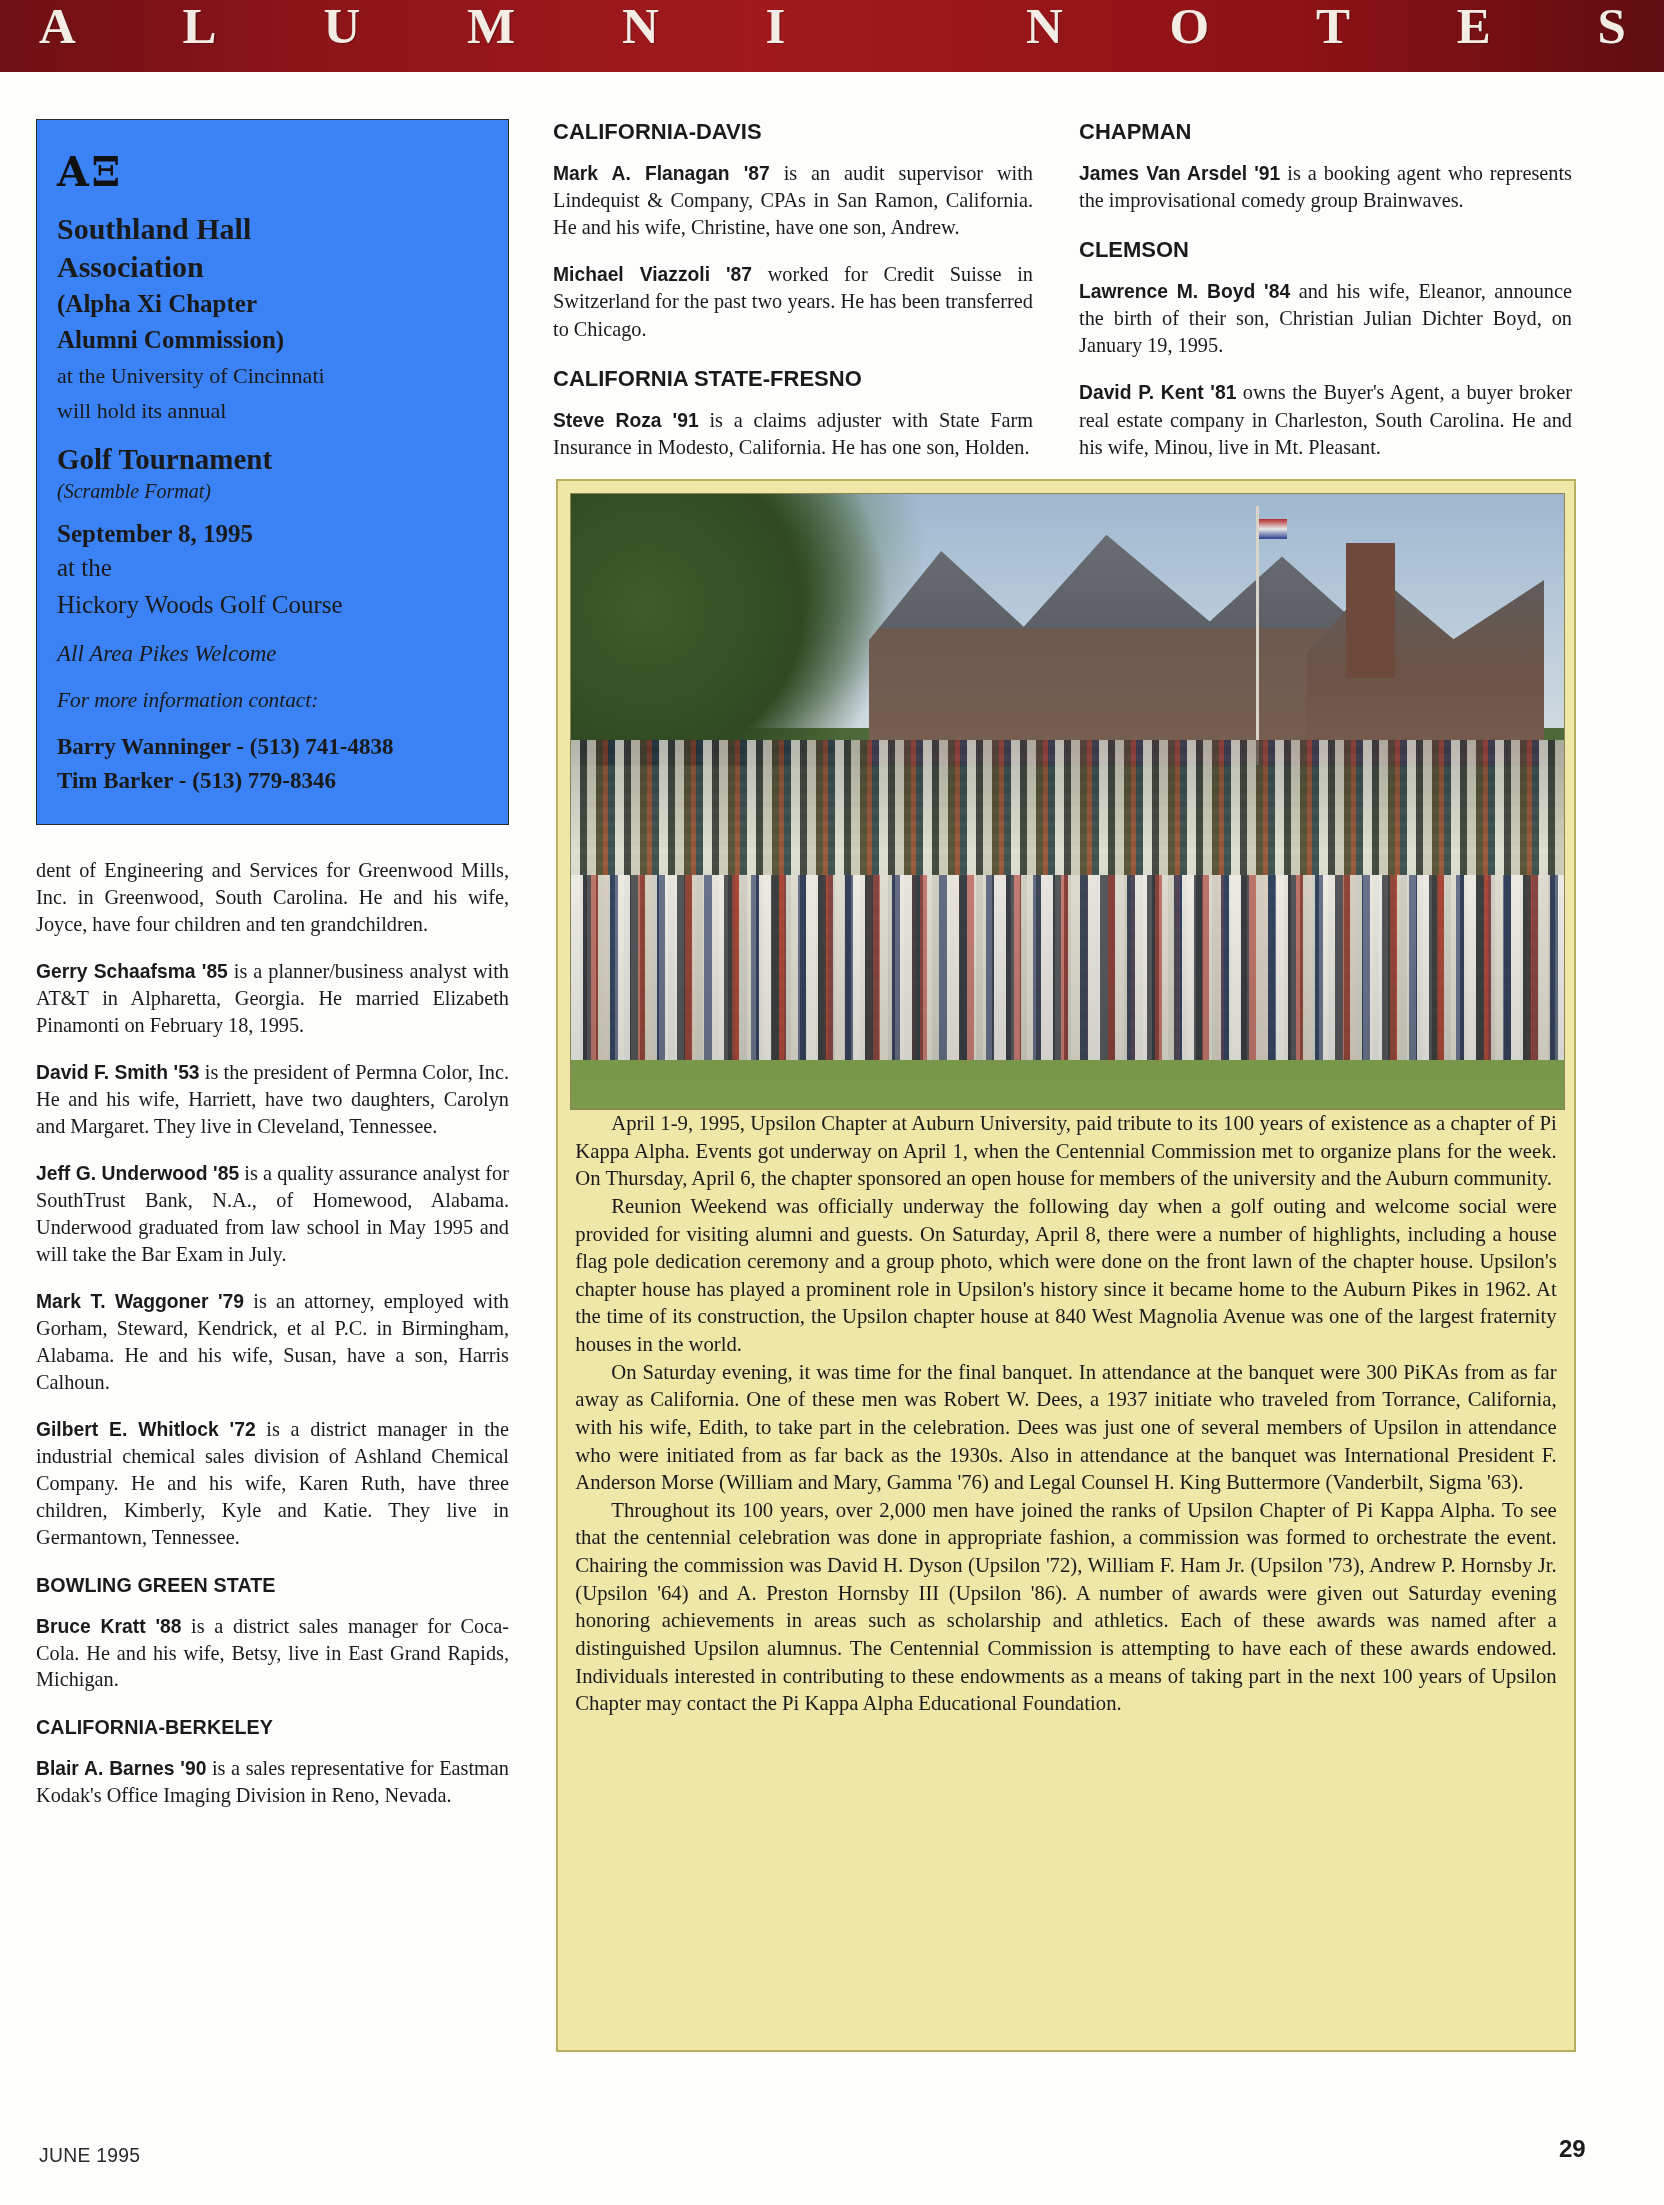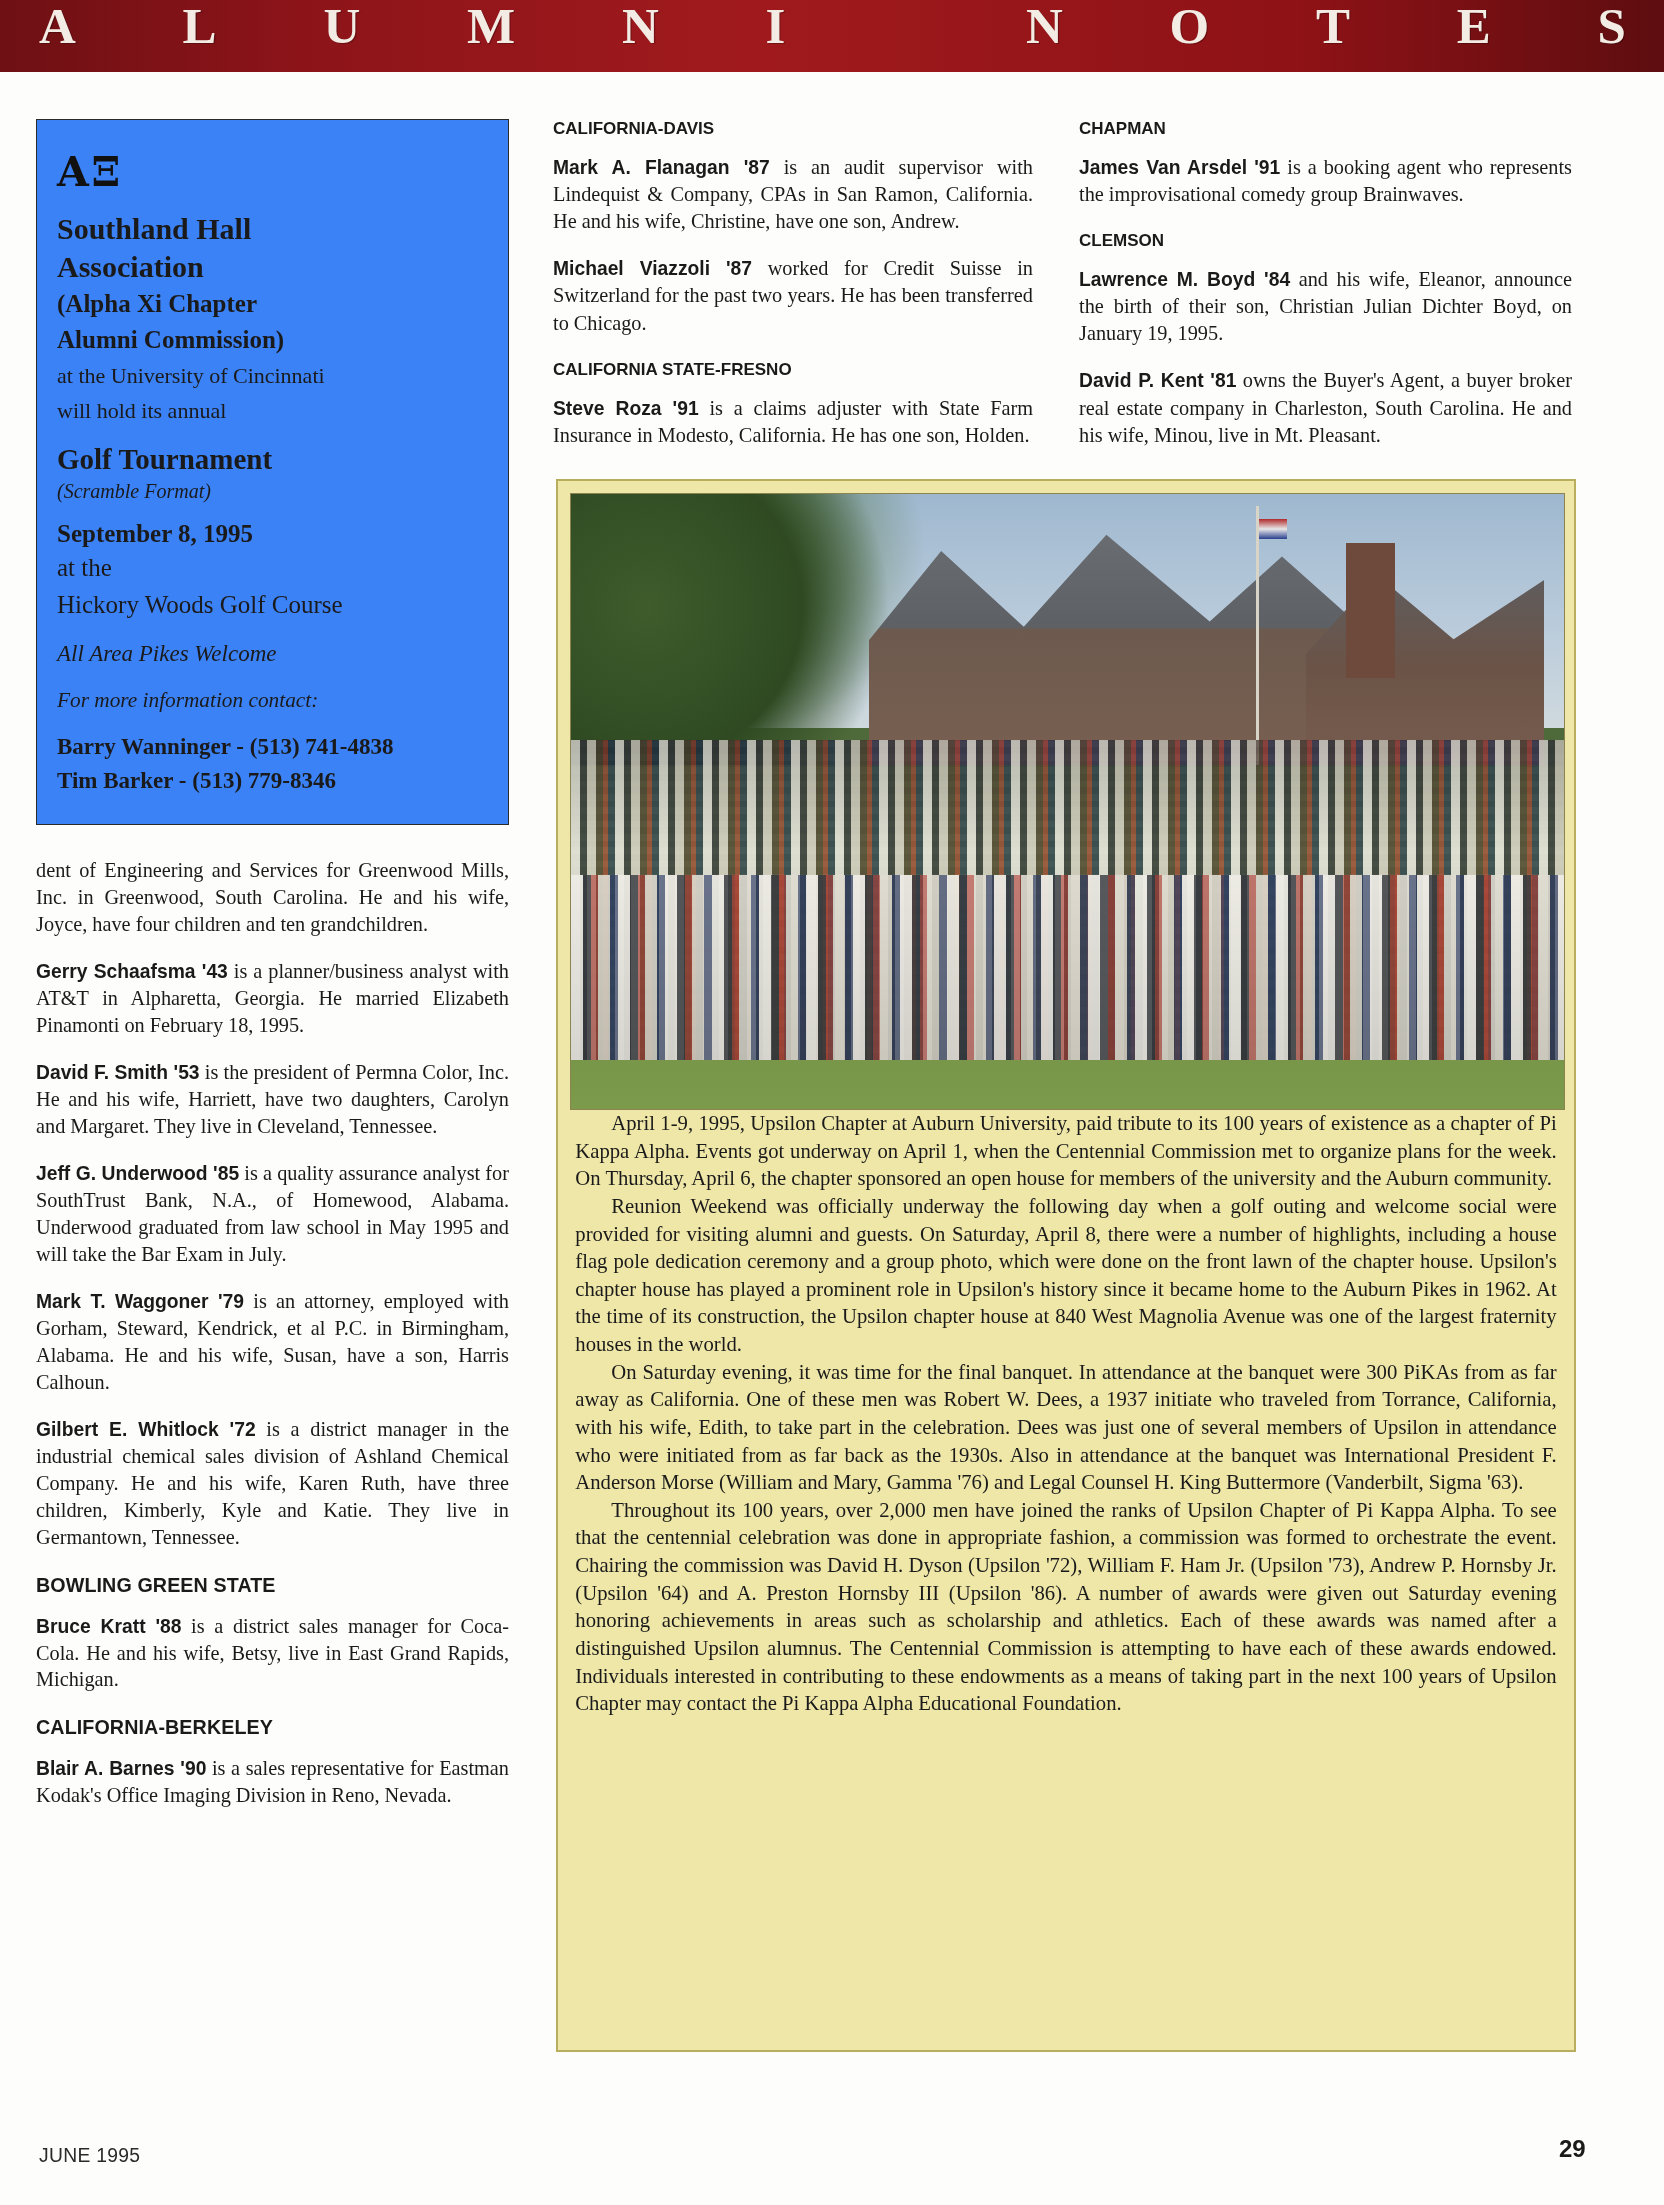--- a/index.html
+++ b/index.html
@@ -157,21 +157,21 @@
     width: 480px;
   }
   .right-col {
     position: absolute;
     left: 1079px; top: 47px;
     width: 493px;
   }
   .col-head {
     font-family: "Liberation Sans", sans-serif;
     font-weight: bold;
-    font-size: 17px;
+    font-size: 22px;
     margin: 0 0 14.7px 0;
   }
   .col-head.spaced { margin-top: 23px; }
   .col-note {
     font-size: 20.3px;
     line-height: 1.34;
     text-align: justify;
     margin-bottom: 20px;
   }
   .col-note .nm {
@@ -326,21 +326,21 @@
       <div class="ad-welcome">All Area Pikes Welcome</div>
       <div class="ad-contact-label">For more information contact:</div>
       <div class="ad-contact">Barry Wanninger - (513) 741-4838</div>
       <div class="ad-contact" style="margin-top:2.7px">Tim Barker - (513) 779-8346</div>
     </div>
 
     <div class="notes-col">
       <div class="note">dent of Engineering and Services for Greenwood Mills, Inc. in Greenwood, South Carolina. He and his wife, Joyce, have four children and ten grandchildren.</div>
 
       <div class="note">
-        <span class="nm">Gerry Schaafsma '43</span><span> is a planner/business analyst with AT&amp;T in Alpharetta, Georgia. He married Elizabeth Pinamonti on February 18, 1995.</span>
+        <span class="nm">Gerry Schaafsma '85</span><span> is a planner/business analyst with AT&amp;T in Alpharetta, Georgia. He married Elizabeth Pinamonti on February 18, 1995.</span>
       </div>
       <div class="note">
         <span class="nm">David F. Smith '53</span><span> is the president of Permna Color, Inc. He and his wife, Harriett, have two daughters, Carolyn and Margaret. They live in Cleveland, Tennessee.</span>
       </div>
       <div class="note">
         <span class="nm">Jeff G. Underwood '85</span><span> is a quality assurance analyst for SouthTrust Bank, N.A., of Homewood, Alabama. Underwood graduated from law school in May 1995 and will take the Bar Exam in July.</span>
       </div>
       <div class="note">
         <span class="nm">Mark T. Waggoner '79</span><span> is an attorney, employed with Gorham, Steward, Kendrick, et al P.C. in Birmingham, Alabama. He and his wife, Susan, have a son, Harris Calhoun.</span>
       </div>

